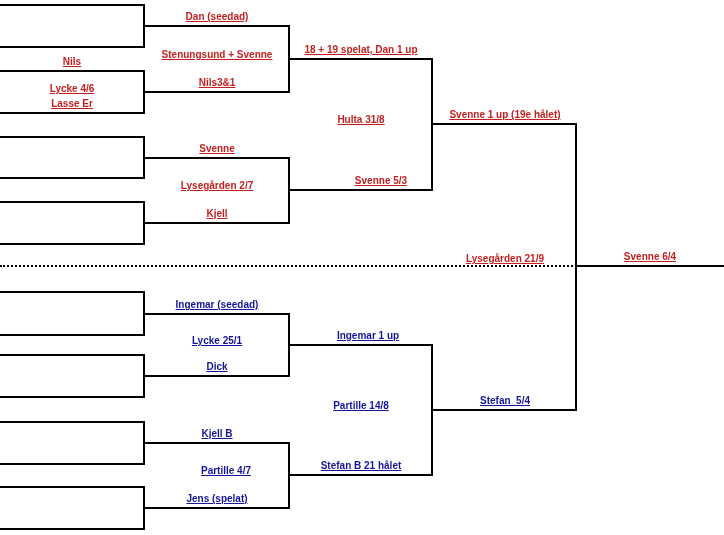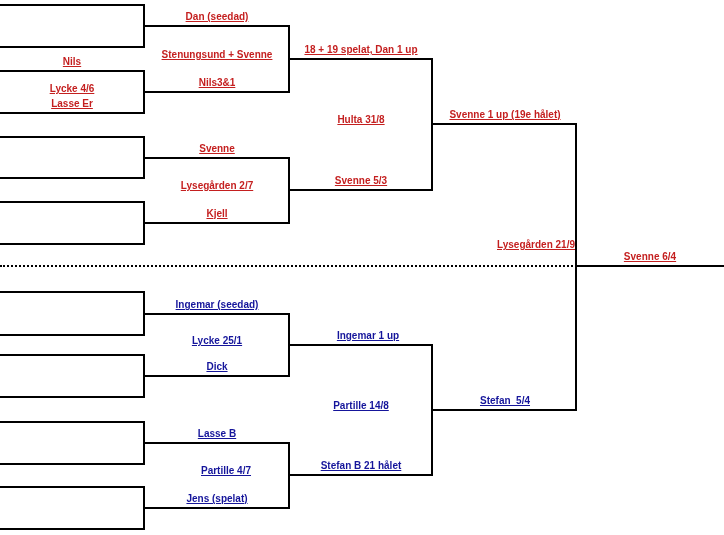--- a/index.html
+++ b/index.html
@@ -99,31 +99,31 @@
   <div class="label red" style="left:217px;top:10px;">Dan (seedad)</div>
   <div class="label red" style="left:217px;top:48px;">Stenungsund + Svenne</div>
   <div class="label red" style="left:217px;top:76px;">Nils3&amp;1</div>
 
   <div class="label red" style="left:217px;top:142px;">Svenne</div>
   <div class="label red" style="left:217px;top:179px;">Lysegården 2/7</div>
   <div class="label red" style="left:217px;top:207px;">Kjell</div>
 
   <div class="label red" style="left:361px;top:43px;">18 + 19 spelat, Dan 1 up</div>
   <div class="label red" style="left:361px;top:113px;">Hulta 31/8</div>
-  <div class="label red" style="left:361px;top:174px;text-align:right;">Svenne 5/3</div>
+  <div class="label red" style="left:381px;top:174px;text-align:right;">Svenne 5/3</div>
 
   <div class="label red" style="left:505px;top:108px;">Svenne 1 up (19e hålet)</div>
-  <div class="label red" style="left:505px;top:238px;margin-left:31px;">Lysegården 21/9</div>
+  <div class="label red" style="left:505px;top:252px;">Lysegården 21/9</div>
   <div class="label red" style="left:650px;top:250px;">Svenne 6/4</div>
 
   <div class="label blue" style="left:217px;top:298px;">Ingemar (seedad)</div>
   <div class="label blue" style="left:217px;top:334px;">Lycke 25/1</div>
   <div class="label blue" style="left:217px;top:360px;text-align:right;">Dick</div>
 
-  <div class="label blue" style="left:217px;top:427px;">Lasse B</div>
+  <div class="label blue" style="left:217px;top:427px;">Kjell B</div>
   <div class="label blue" style="left:218px;top:464px;margin-left:8px;">Partille 4/7</div>
   <div class="label blue" style="left:217px;top:492px;">Jens (spelat)</div>
 
   <div class="label blue" style="left:368px;top:329px;">Ingemar 1 up</div>
   <div class="label blue" style="left:361px;top:399px;">Partille 14/8</div>
   <div class="label blue" style="left:361px;top:459px;">Stefan B 21 hålet</div>
 
   <div class="label blue" style="left:505px;top:394px;">Stefan  5/4</div>
 
 </div>

